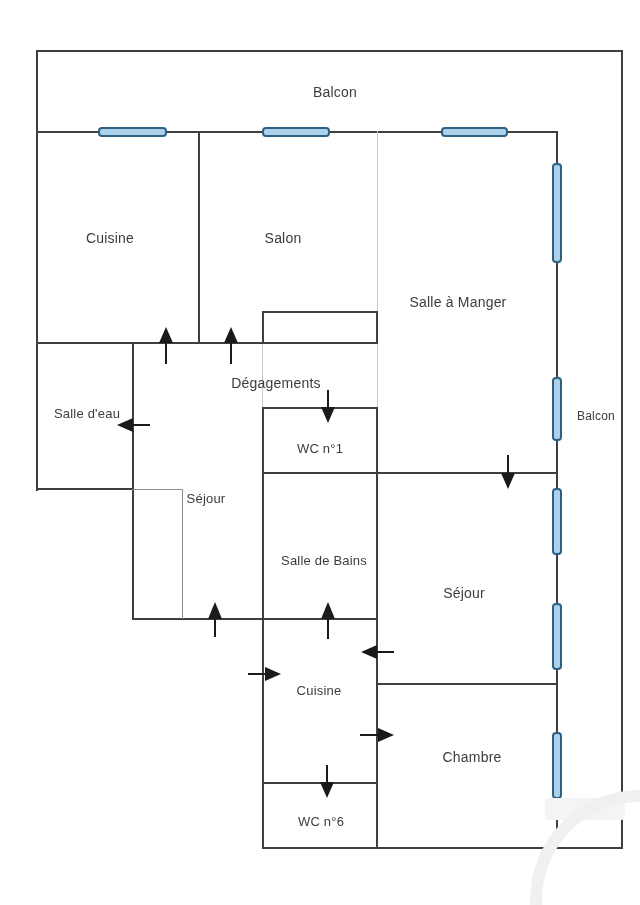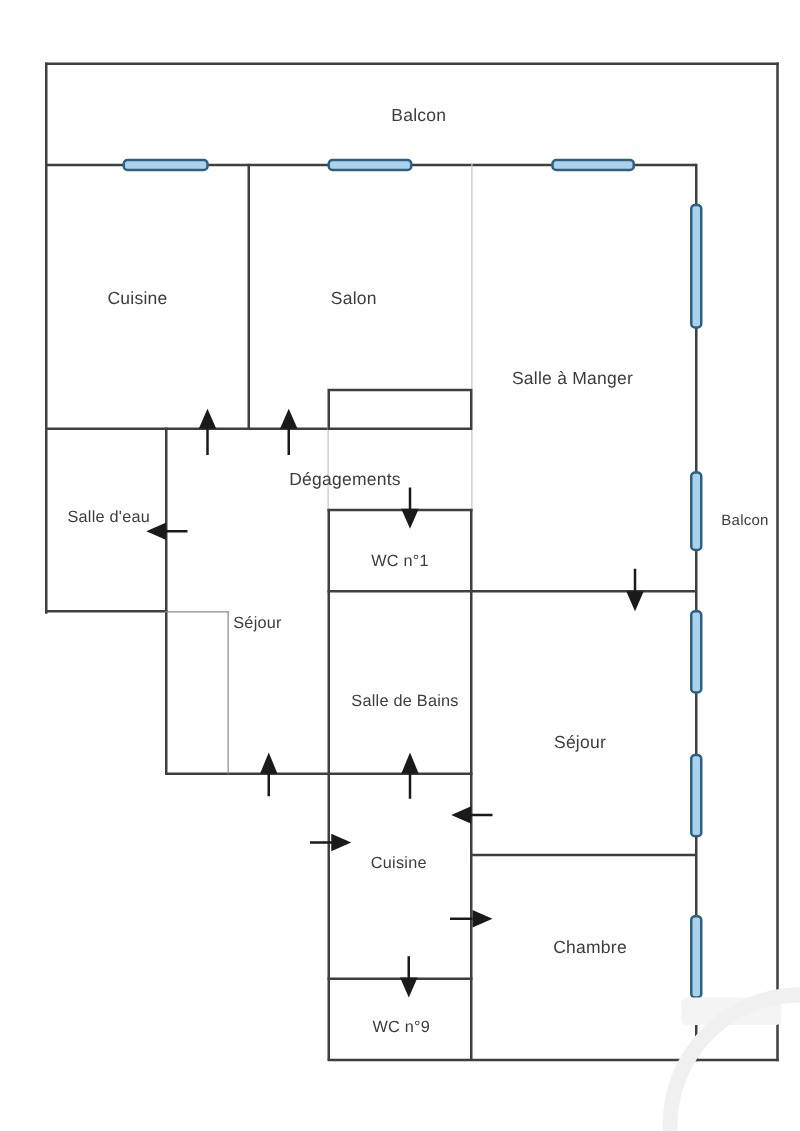--- a/index.html
+++ b/index.html
@@ -126,17 +126,17 @@
   <span class="label fs14" style="left:458px;top:302px;text-align:right;">Salle à Manger</span>
   <span class="label fs14" style="left:276px;top:383px;">Dégagements</span>
   <span class="label fs13" style="left:87px;top:413px;">Salle d'eau</span>
   <span class="label fs13" style="left:320px;top:448px;">WC n°1</span>
   <span class="label fs13" style="left:206px;top:498px;">Séjour</span>
   <span class="label fs12" style="left:596px;top:416px;">Balcon</span>
   <span class="label fs13" style="left:324px;top:560px;">Salle de Bains</span>
   <span class="label fs14" style="left:464px;top:593px;text-align:center;">Séjour</span>
   <span class="label fs13" style="left:319px;top:690px;">Cuisine</span>
   <span class="label fs14" style="left:472px;top:757px;">Chambre</span>
-  <span class="label fs13" style="left:321px;top:821px;">WC n°9</span>
+  <span class="label fs13" style="left:321px;top:821px;">WC n°6</span>
 
   <div class="watermark-blob"></div>
   <div class="watermark-arc"></div>
 </div>
 
 </body></html>

